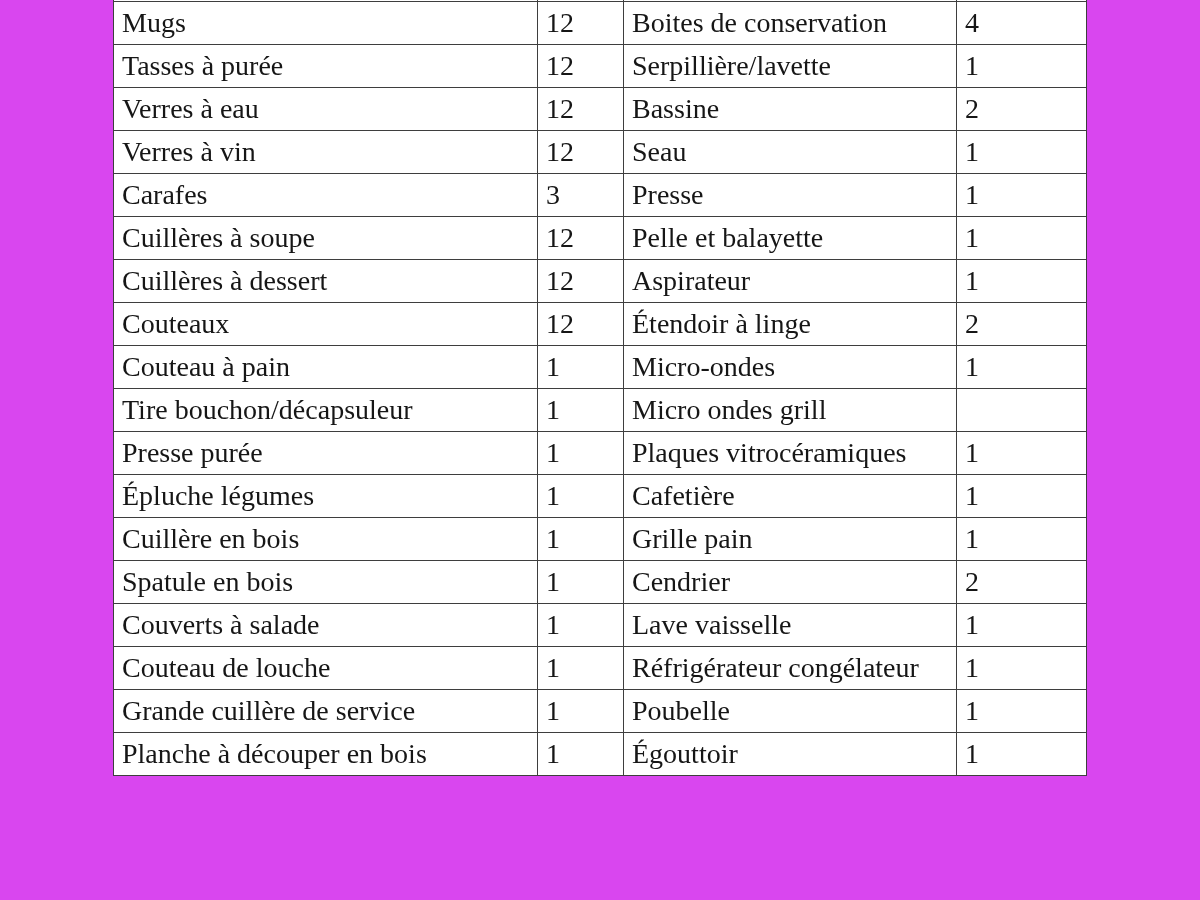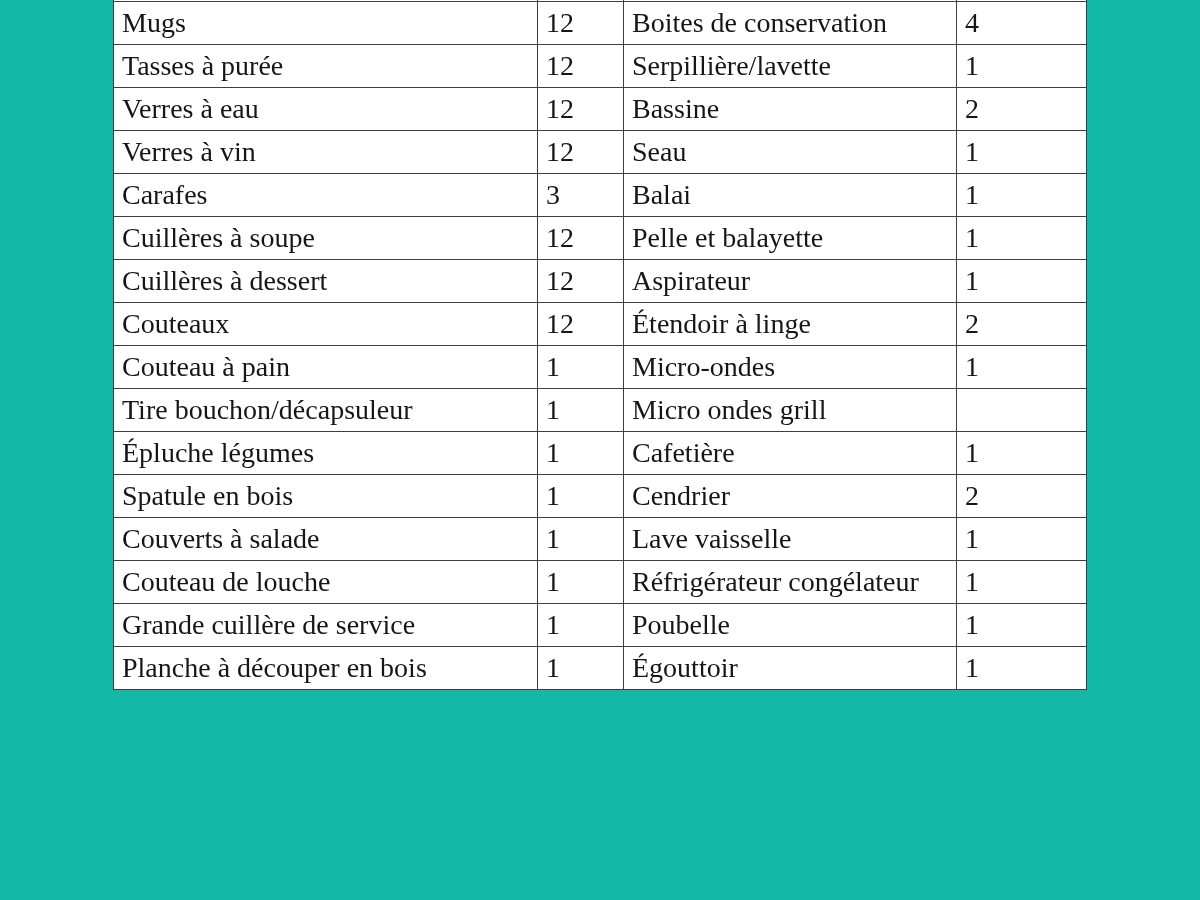--- a/index.html
+++ b/index.html
@@ -4,21 +4,21 @@
 <style>
   html, body {
     margin: 0;
     padding: 0;
     background: #ffffff;
   }
   .page {
     position: relative;
     width: 1200px;
     height: 900px;
-    background: #14b8a6;
+    background: #d946ef;
     overflow: hidden;
   }
   table.inventory-table {
     position: absolute;
     left: 113px;
     top: -40px;
     width: 973px;
     border-collapse: collapse;
     table-layout: fixed;
   }
@@ -78,21 +78,21 @@
         </tr>
         <tr>
           <td>Verres à vin</td>
           <td>12</td>
           <td>Seau</td>
           <td>1</td>
         </tr>
         <tr>
           <td>Carafes</td>
           <td>3</td>
-          <td>Balai</td>
+          <td>Presse</td>
           <td>1</td>
         </tr>
         <tr>
           <td>Cuillères à soupe</td>
           <td>12</td>
           <td>Pelle et balayette</td>
           <td>1</td>
         </tr>
         <tr>
           <td>Cuillères à dessert</td>
@@ -112,23 +112,35 @@
           <td>Micro-ondes</td>
           <td>1</td>
         </tr>
         <tr>
           <td>Tire bouchon/décapsuleur</td>
           <td>1</td>
           <td>Micro ondes grill</td>
           <td></td>
         </tr>
         <tr>
+          <td>Presse purée</td>
+          <td>1</td>
+          <td>Plaques vitrocéramiques</td>
+          <td>1</td>
+        </tr>
+        <tr>
           <td>Épluche légumes</td>
           <td>1</td>
           <td>Cafetière</td>
+          <td>1</td>
+        </tr>
+        <tr>
+          <td>Cuillère en bois</td>
+          <td>1</td>
+          <td>Grille pain</td>
           <td>1</td>
         </tr>
         <tr>
           <td>Spatule en bois</td>
           <td>1</td>
           <td>Cendrier</td>
           <td>2</td>
         </tr>
         <tr>
           <td>Couverts à salade</td>

